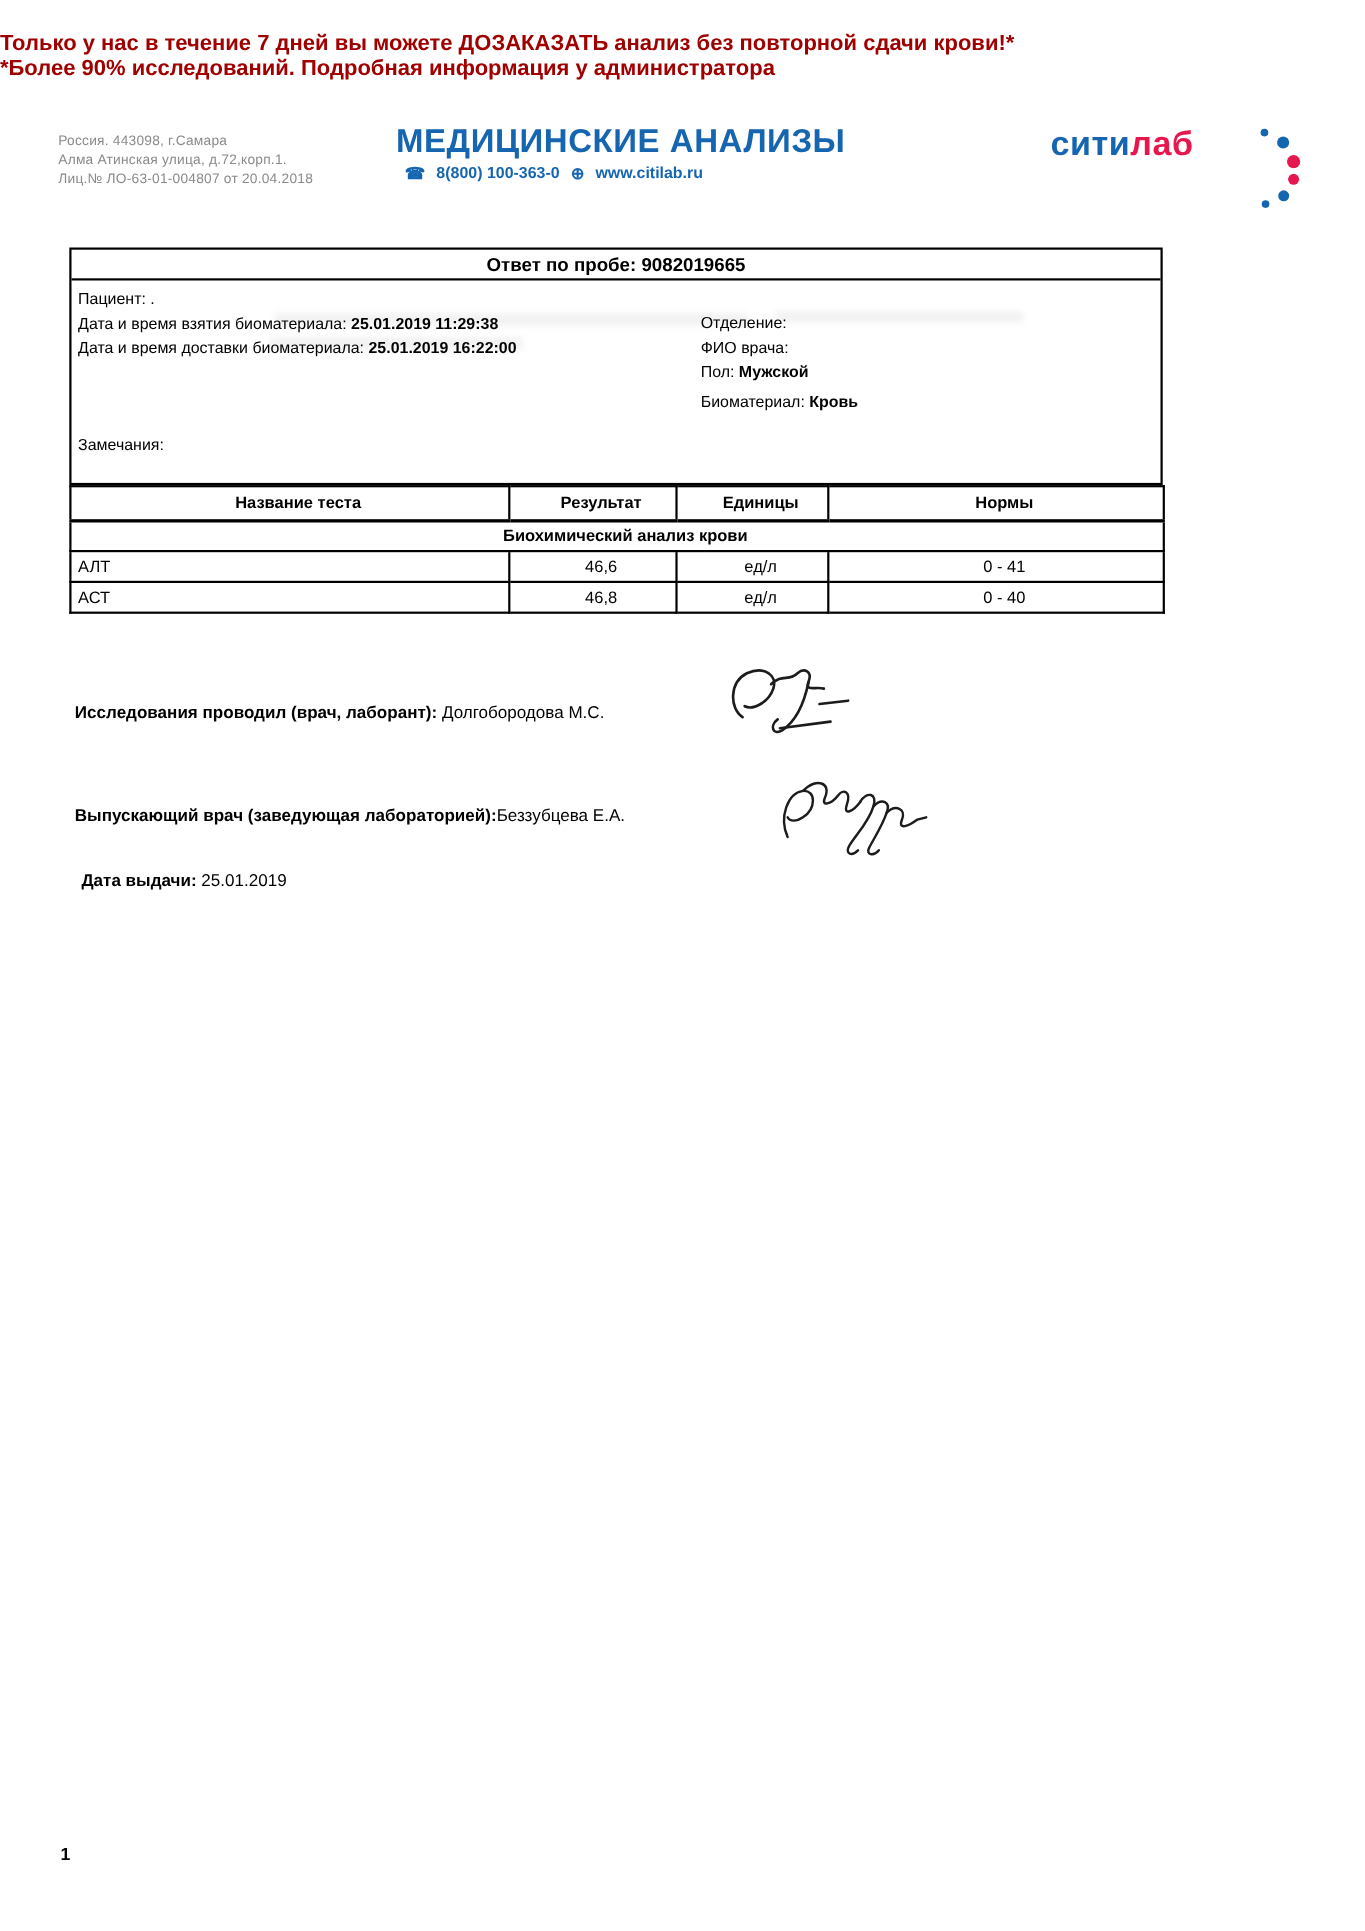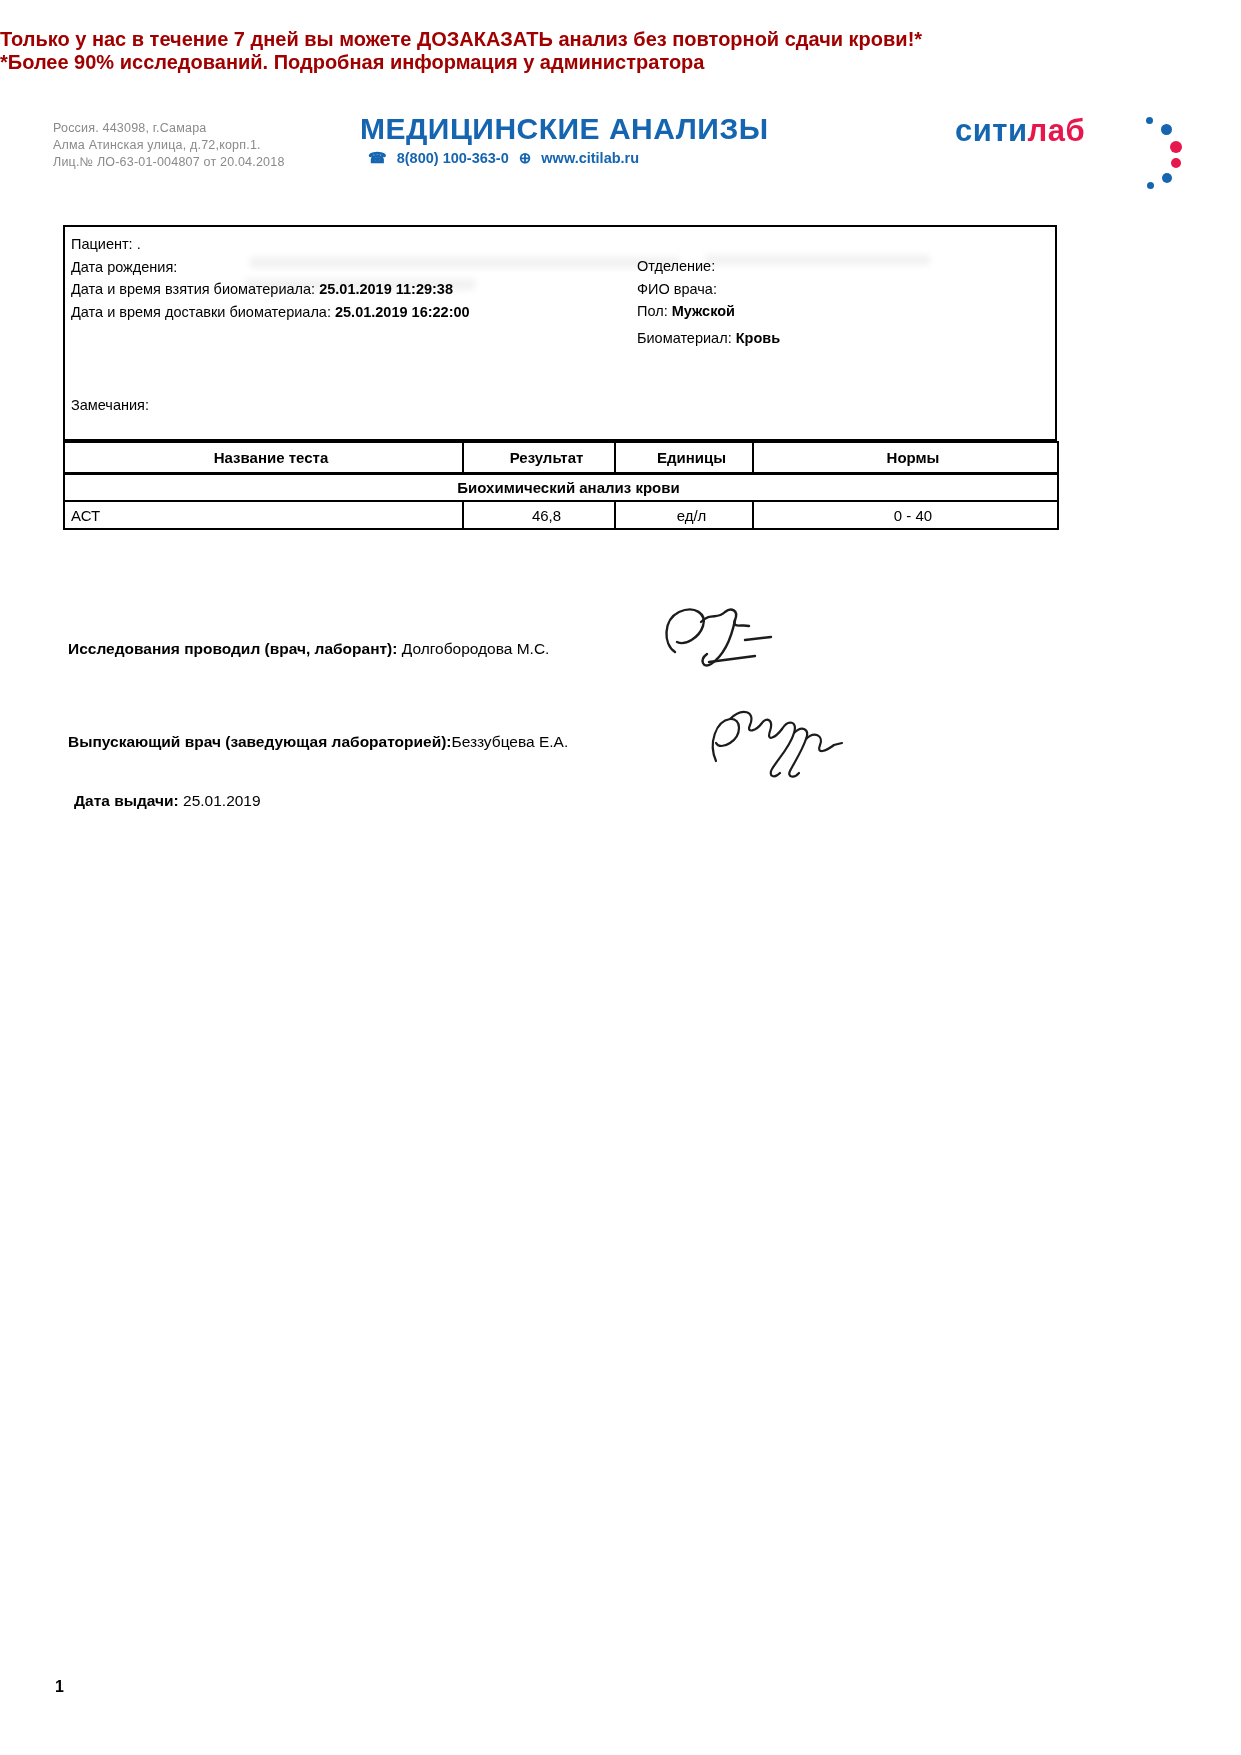--- a/index.html
+++ b/index.html
@@ -116,27 +116,27 @@
   <div>
     <span class="dot" style="left:1146px; top:117px; width:7px;  height:7px;  background:#1565b0;"></span>
     <span class="dot" style="left:1161px; top:124px; width:11px; height:11px; background:#1565b0;"></span>
     <span class="dot" style="left:1170px; top:141px; width:12px; height:12px; background:#e5174d;"></span>
     <span class="dot" style="left:1171px; top:158px; width:10px; height:10px; background:#e5174d;"></span>
     <span class="dot" style="left:1162px; top:173px; width:10px; height:10px; background:#1565b0;"></span>
     <span class="dot" style="left:1147px; top:182px; width:7px;  height:7px;  background:#1565b0;"></span>
   </div>
 
   <div class="report-box">
+    <div class="report-title">Ответ по пробе: 9082019665</div>
     <div class="info">
       <div class="redact" style="left:185px; top:30px; width:430px; height:11px;"></div>
       <div class="redact" style="left:640px; top:28px; width:225px; height:10px;"></div>
       <div class="redact" style="left:180px; top:52px; width:230px; height:11px;"></div>
       <div class="info-left">
         <div><span>Пациент:</span> <span>.</span></div>
-        <div><span>Дата рождения:</span></div>
         <div><span>Дата и время взятия биоматериала:</span> <span class="b">25.01.2019 11:29:38</span></div>
         <div><span>Дата и время доставки биоматериала:</span> <span class="b">25.01.2019 16:22:00</span></div>
       </div>
       <div class="info-right">
         <div><span>Отделение:</span></div>
         <div><span>ФИО врача:</span></div>
         <div><span>Пол:</span> <span class="b">Мужской</span></div>
         <div class="biomaterial-line"><span>Биоматериал:</span> <span class="b">Кровь</span></div>
       </div>
     </div>
@@ -158,20 +158,26 @@
     <thead>
       <tr>
         <th>Название теста</th>
         <th>Результат</th>
         <th>Единицы</th>
         <th>Нормы</th>
       </tr>
     </thead>
     <tbody>
       <tr>
+        <td class="test-name">АЛТ</td>
+        <td>46,6</td>
+        <td>ед/л</td>
+        <td>0 - 41</td>
+      </tr>
+      <tr>
         <td class="test-name">АСТ</td>
         <td>46,8</td>
         <td>ед/л</td>
         <td>0 - 40</td>
       </tr>
     </tbody>
   </table>
 
   <div class="sig-line" style="top: 640px;">
     <span class="lbl">Исследования проводил (врач, лаборант):</span>

